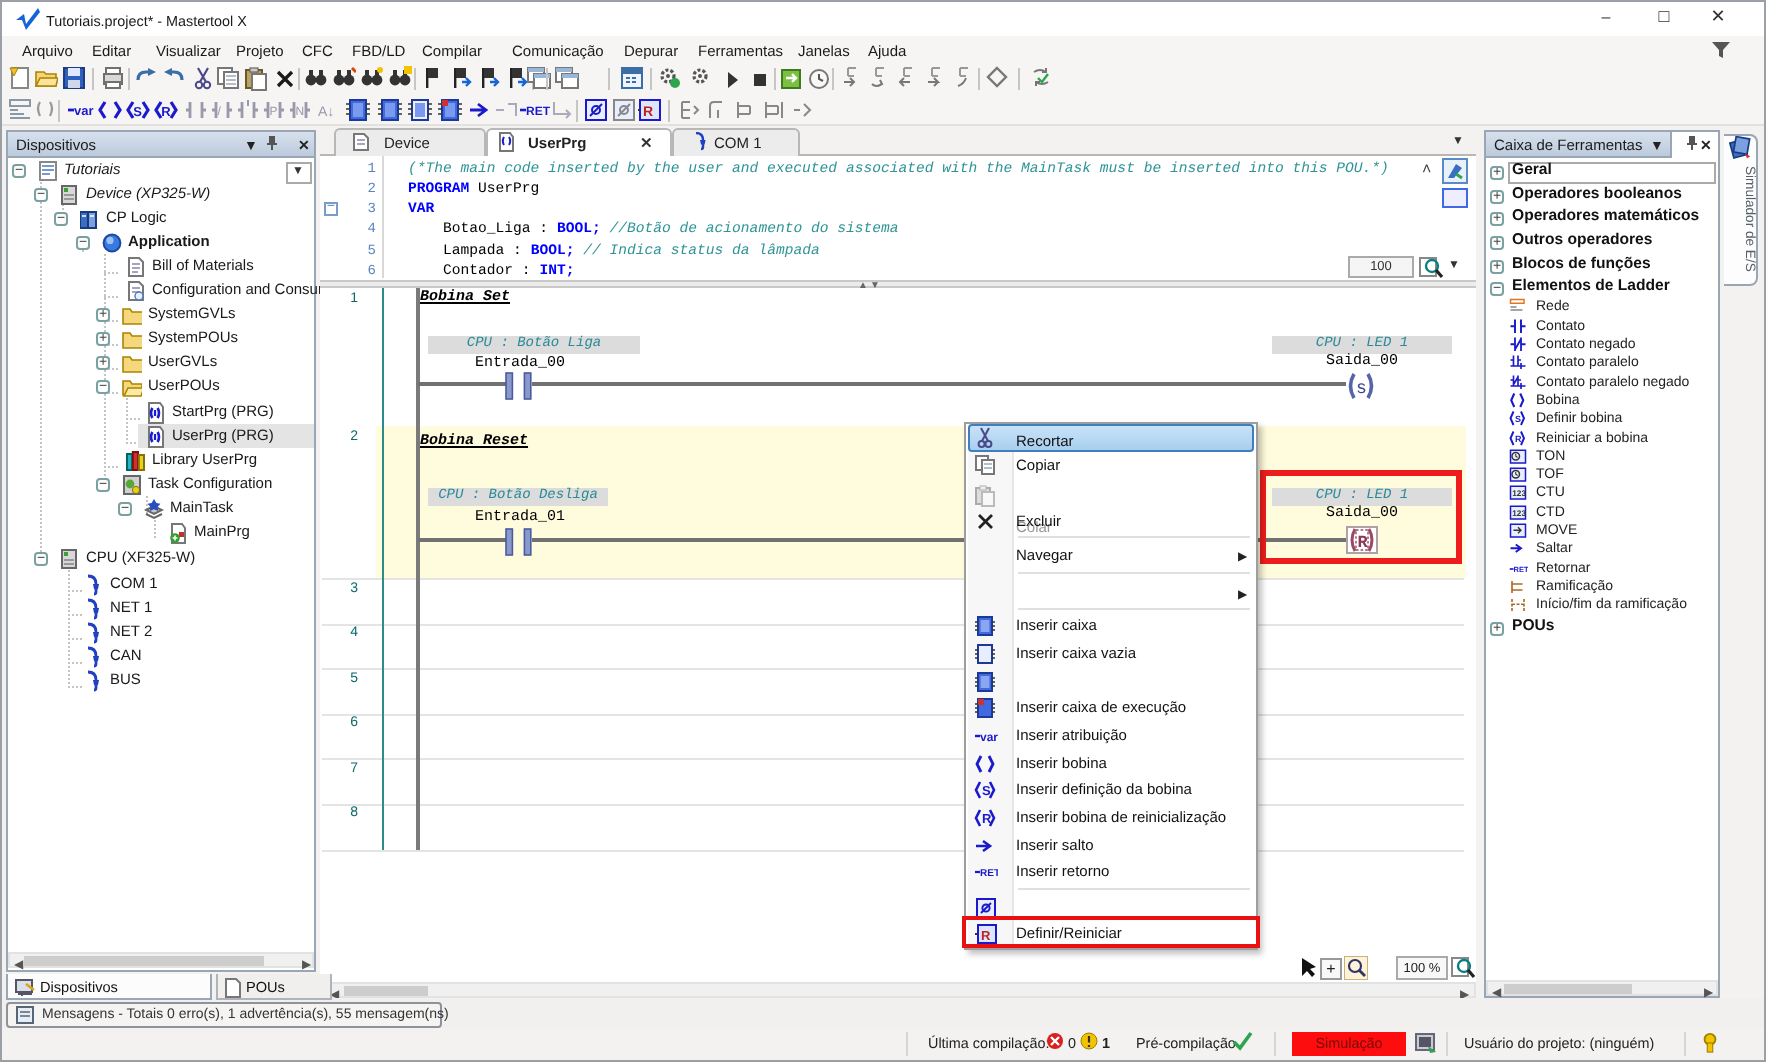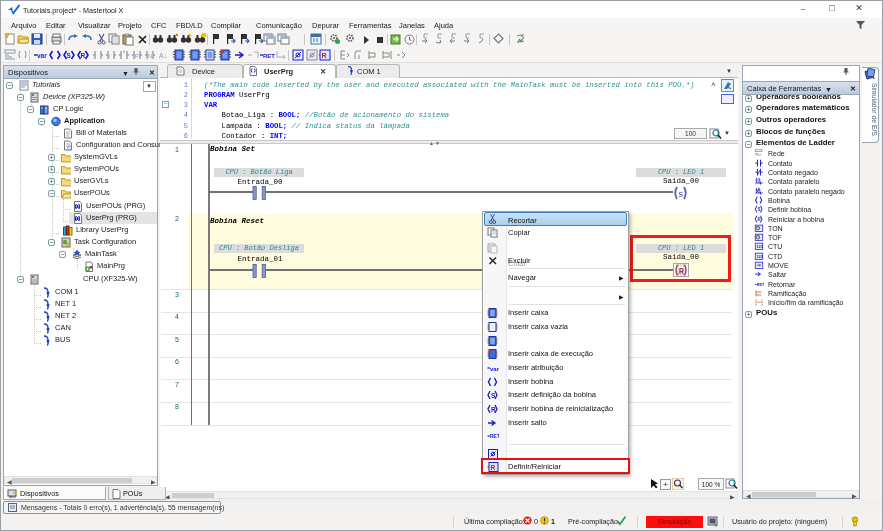--- a/index.html
+++ b/index.html
@@ -36,21 +36,21 @@
 .lno { position:absolute; width:28px; text-align:right; color:#5b85c0; font-size:7px; }
 .cl { position:absolute; left:44px; white-space:pre; color:#000; }
 .kw { color:#0000ff; font-weight:bold; }
 .cmt { color:#2e9396; font-style:italic; }
 .rnum { position:absolute; left:2px; width:12px; text-align:right; color:#0a6a6a; font-size:7px; }
 .varlabel { position:absolute; background:#dcdcdc; color:#2a8a98; font-style:italic;
   font-family:"Liberation Mono", monospace; font-size:7px; text-align:center; }
 .vname { position:absolute; font-family:"Liberation Mono", monospace; font-size:7.5px;
   color:#000; text-align:center; }
 .rtitle { position:absolute; font-family:"Liberation Mono", monospace; font-size:7.5px;
-  font-weight:bold; font-style:italic; color:#000; }
+  font-weight:bold; font-style:italic; text-decoration:underline; color:#000; }
 
 #cmenu { position:absolute; left:481px; top:210px; width:147px; height:264px; background:#ffffff;
   border:1px solid #9e9e9e; box-shadow:2px 2px 3px rgba(0,0,0,0.25); z-index:50; }
 .cmitem { position:absolute; left:1px; width:144px; height:14px; font-size:7.5px; color:#111;
   line-height:14px; z-index:55; }
 .cmitem .lbl { position:absolute; left:25px; }
 .cmsep { position:absolute; left:508px; width:116px; height:1px; background:#e0e0e0; z-index:55; }
 
 #rpanel { position:absolute; left:741px; top:64px; width:118px; height:434px; background:#ffffff;
   border:1px solid #98a6b5; }
@@ -360,21 +360,21 @@
 <svg class="abs" style="left:60px;top:187px" width="10" height="11" viewBox="0 0 10 11">
         <path d="M0.5 2.5 h3.5 l1 1.5 h5 v5.5 h-9.5 Z" fill="#f5d77e" stroke="#a98500" stroke-width="0.8"></path>
         <path d="M1 10 l2 -4 h8 l-1.5 4 Z" fill="#fbe9a8" stroke="#a98500" stroke-width="0.8"></path>
       </svg>
 <div class="trow" style="left:73px;top:187px;">UserPOUs</div>
 <svg class="abs" style="left:72px;top:200px" width="10" height="11" viewBox="0 0 10 11">
         <path d="M1.5 0.5 h5.5 l1.5 2 v8 h-7 Z" fill="#fff" stroke="#777"></path>
         <path d="M3.2 3 q-1.4 2.5 0 5 M5.8 3 q1.4 2.5 0 5" stroke="#1a1ad0" stroke-width="1.3" fill="none"></path>
         <path d="M4.5 4 v3" stroke="#1a1ad0" stroke-width="1.1"></path>
       </svg>
-<div class="trow" style="left:85px;top:200px;">UserPOUs (PRG)</div>
+<div class="trow" style="left:85px;top:200px;">StartPrg (PRG)</div>
 <svg class="abs" style="left:72px;top:212px" width="10" height="11" viewBox="0 0 10 11">
         <path d="M1.5 0.5 h5.5 l1.5 2 v8 h-7 Z" fill="#fff" stroke="#777"></path>
         <path d="M3.2 3 q-1.4 2.5 0 5 M5.8 3 q1.4 2.5 0 5" stroke="#1a1ad0" stroke-width="1.3" fill="none"></path>
         <path d="M4.5 4 v3" stroke="#1a1ad0" stroke-width="1.1"></path>
       </svg>
 <div class="trow" style="left:85px;top:212px;">UserPrg (PRG)</div>
 <svg class="abs" style="left:62px;top:224px" width="10" height="11" viewBox="0 0 10 11">
         <rect x="0.5" y="2" width="2.6" height="8" fill="#20b8c8" stroke="#066"></rect>
         <rect x="3.4" y="1" width="2.6" height="9" fill="#d03030" stroke="#801010"></rect>
         <rect x="6.4" y="2.5" width="2.6" height="7.5" fill="#e8d020" stroke="#887008"></rect>
@@ -401,21 +401,21 @@
         <rect x="5.5" y="5" width="2.5" height="2.5" fill="#c03030"></rect>
       </svg>
 <div class="trow" style="left:96px;top:260px;">MainPrg</div>
 <div class="texp" style="left:16px;top:275px">−</div>
 <svg class="abs" style="left:29px;top:273px" width="10" height="11" viewBox="0 0 10 11">
         <rect x="1" y="1" width="7" height="9" fill="#d8d8d8" stroke="#666"></rect>
         <rect x="2" y="2" width="2" height="2" fill="#3aa03a"></rect>
         <rect x="2" y="5.5" width="5" height="1" fill="#999"></rect>
         <rect x="2" y="7.5" width="5" height="1" fill="#999"></rect>
       </svg>
-<div class="trow" style="left:42px;top:273px;margin-left:40px;">CPU (XF325-W)</div>
+<div class="trow" style="left:42px;top:273px;">CPU (XF325-W)</div>
 <svg class="abs" style="left:41px;top:286px" width="10" height="11" viewBox="0 0 10 11">
         <path d="M2 1 q4 0 4 4 v1 M6 6 v3 q0 1 -1 1" fill="none" stroke="#2040c0" stroke-width="1.4"></path>
         <path d="M4.5 5 h3 l-0.5 2.5 h-2 Z" fill="#2040c0"></path>
       </svg>
 <div class="trow" style="left:54px;top:286px;">COM 1</div>
 <svg class="abs" style="left:41px;top:298px" width="10" height="11" viewBox="0 0 10 11">
         <path d="M2 1 q4 0 4 4 v1 M6 6 v3 q0 1 -1 1" fill="none" stroke="#2040c0" stroke-width="1.4"></path>
         <path d="M4.5 5 h3 l-0.5 2.5 h-2 Z" fill="#2040c0"></path>
       </svg>
 <div class="trow" style="left:54px;top:298px;">NET 1</div>
@@ -515,21 +515,21 @@
 <div class="abs" style="left:207px;top:143px;width:2px;height:281px;background:#7a7a7a"></div>
 <div class="rnum" style="left:166px;top:145px;width:12px;text-align:right">1</div>
 <div class="rnum" style="left:166px;top:213.5px;width:12px;text-align:right">2</div>
 <div class="rnum" style="left:166px;top:289.5px;width:12px;text-align:right">3</div>
 <div class="rnum" style="left:166px;top:312px;width:12px;text-align:right">4</div>
 <div class="rnum" style="left:166px;top:334.6px;width:12px;text-align:right">5</div>
 <div class="rnum" style="left:166px;top:357.2px;width:12px;text-align:right">6</div>
 <div class="rnum" style="left:166px;top:379.8px;width:12px;text-align:right">7</div>
 <div class="rnum" style="left:166px;top:402.4px;width:12px;text-align:right">8</div>
 <div class="rtitle" style="left:209px;top:144px">Bobina Set</div>
-<div class="varlabel" style="left:213px;top:167px;width:90px;height:9px;line-height:9px">CPU : Botão Liga</div>
+<div class="varlabel" style="left:213px;top:167px;width:106px;height:9px;line-height:9px">CPU : Botão Liga</div>
 <div class="vname" style="left:229px;top:176.5px;width:60px">Entrada_00</div>
 <div class="abs" style="left:208px;top:189.5px;width:44px;height:2px;background:#717171"></div>
 <div class="abs" style="left:264.5px;top:189.5px;width:407.5px;height:2px;background:#717171"></div>
 <svg class="abs" style="left:251px;top:185px" width="15" height="14" viewBox="0 0 15 14">
         <rect x="1" y="0.5" width="3.2" height="13" fill="#8a99cc" stroke="#4a5aa0" stroke-width="0.8"></rect>
         <rect x="10.2" y="0.5" width="3.2" height="13" fill="#8a99cc" stroke="#4a5aa0" stroke-width="0.8"></rect>
       </svg>
 <div class="varlabel" style="left:635px;top:167px;width:90px;height:9px;line-height:9px">CPU : LED 1</div>
 <div class="vname" style="left:656px;top:175.8px;width:48px">Saida_00</div>
 <svg class="abs" style="left:671px;top:185px" width="17" height="14" viewBox="0 0 17 14">
@@ -573,21 +573,21 @@
       <circle cx="7" cy="6" r="3" fill="none" stroke="#0a8080" stroke-width="1.2"></circle>
       <path d="M9 8 L12 11.5" stroke="#222" stroke-width="1.6"></path>
     </svg>
 
 <div class="scrollh" style="left:160px;top:490px;width:577px;height:8px">
  <div class="sarrow" style="left:3px;top:1px">◀</div>
  <div class="sarrow" style="left:568px;top:1px">▶</div>
  <div class="thumb" style="left:10px;top:1px;width:42px;height:5px"></div>
 </div>
 
-<div class="phead" style="left:741px;top:80px;width:118px">Caixa de Ferramentas
+<div class="phead" style="left:741px;top:64px;width:94px">Caixa de Ferramentas
   <span class="phbtn" style="left:82px;top:4px">▼</span>
   
   <span class="phbtn" style="left:107px;font-weight:bold">✕</span>
 </div>
 <svg class="abs" style="left:841px;top:66px;z-index:6" width="8" height="9" viewBox="0 0 8 9">
       <rect x="2.5" y="1" width="3" height="4" fill="#555"></rect>
       <path d="M1.5 5 h5 M4 5 v3" stroke="#555" stroke-width="1"></path>
     </svg>
 <div id="rpanel"></div>
 <div class="abs" style="left:753px;top:80px;width:104px;height:11px;background:#fff;border:1px solid #aaa"></div>
@@ -965,20 +965,23 @@
 <svg class="abs" style="left:486px;top:402.0px;z-index:60" width="12" height="12" viewBox="0 0 12 12">
       <path d="M3 2 L1 6 L3 10 M8 2 L10 6 L8 10" stroke="#1a1acc" stroke-width="1.3" fill="none"></path>
       <text x="4" y="8.5" font-size="6.5" font-weight="bold" fill="#1a1acc" font-family="Liberation Sans">R</text>
     </svg>
 <div class="cmitem" style="left:482px;top:414.7px;">
       <span class="lbl">Inserir salto</span>
     </div>
 <svg class="abs" style="left:486px;top:415.7px;z-index:60" width="12" height="12" viewBox="0 0 12 12">
       <path d="M1 6 h6 M4.5 3.5 L8 6 L4.5 8.5" stroke="#1a1acc" stroke-width="1.3" fill="none"></path>
     </svg>
+<div class="cmitem" style="left:482px;top:428.4px;">
+      <span class="lbl">Inserir retorno</span>
+    </div>
 <svg class="abs" style="left:486px;top:429.4px;z-index:60" width="12" height="12" viewBox="0 0 12 12">
       <path d="M0.5 6 h2.5" stroke="#1a1acc" stroke-width="1.1"></path>
       <text x="3" y="8" font-size="5" font-weight="bold" fill="#1a1acc" font-family="Liberation Sans">RET</text>
     </svg>
 <div class="cmsep" style="top:443.4px"></div>
 <svg class="abs" style="left:486px;top:446.6px;z-index:60" width="12" height="12" viewBox="0 0 12 12">
       <rect x="1.5" y="1.5" width="9" height="9" fill="#e8eeff" stroke="#1a1acc"></rect>
       <circle cx="6" cy="6" r="1.8" fill="none" stroke="#1a1acc"></circle>
       <path d="M3.5 8.5 L8.5 3.5" stroke="#1a1acc"></path>
     </svg>

